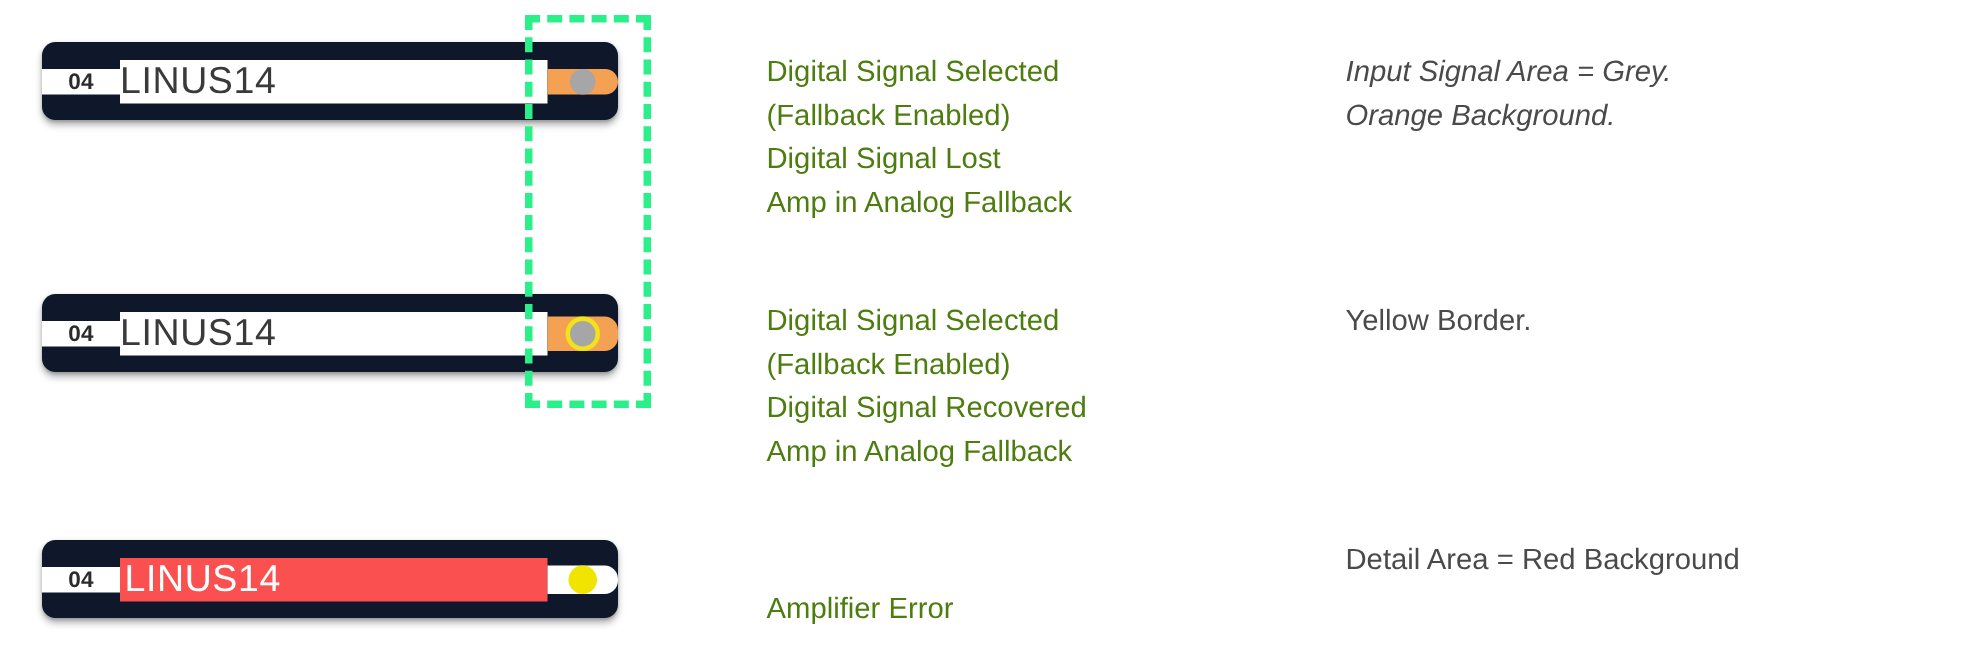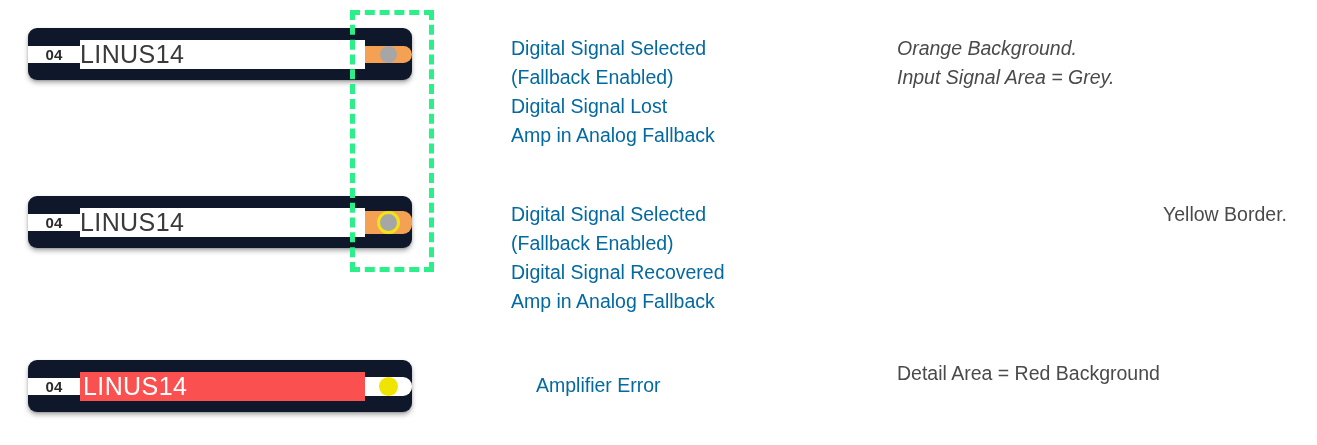--- a/index.html
+++ b/index.html
@@ -102,40 +102,40 @@
   .dot.grey       { background: #a6a6a6; }
   .dot.grey-ring  { background: #a6a6a6; border: 3px solid #f2e21a; width: 23px; height: 23px; }
   .dot.yellow     { background: #f0e500; width: 19px; height: 19px; }
 
   
   .desc {
     position: absolute;
     left: 511px;
     font-size: 19.5px;
     line-height: 29px;
-    color: #0369a1;
+    color: #4d7c0f;
     white-space: pre-line;
   }
   .desc-1 { top: 34px; }
   .desc-2 { top: 200px; }
-  .desc-3 { top: 371px; margin-left: 25px; }
+  .desc-3 { top: 392px; }
 
   .note {
     position: absolute;
     left: 897px;
     width: 390px;
     font-size: 19.5px;
     line-height: 29px;
     color: #4a4a4a;
   }
   .note-1 { top: 34px; font-style: italic; }
   .note-2 { top: 200px; }
   .note-3 { top: 359px; }
 
-  .note .line-r { text-align: right; }
+  .note .line-r { text-align: left; }
 </style>
 </head>
 <body>
 
 <div class="card card-1">
   <div class="card-index">04</div>
   <div class="card-name">
       <span>LINUS14</span>
     </div>
   <div class="signal-area">
@@ -169,21 +169,21 @@
 (Fallback Enabled)
 Digital Signal Lost
 Amp in Analog Fallback</div>
 <div class="desc desc-2">Digital Signal Selected
 (Fallback Enabled)
 Digital Signal Recovered
 Amp in Analog Fallback</div>
 <div class="desc desc-3">Amplifier Error</div>
 
 <div class="note note-1">
+  <div>Input Signal Area = Grey.</div>
   <div>Orange Background.</div>
-  <div>Input Signal Area = Grey.</div>
 </div>
 <div class="note note-2">
   <div class="line-r">Yellow Border.</div>
 </div>
 <div class="note note-3">
   <div>Detail Area = Red Background</div>
 </div>
 
 </body></html>

